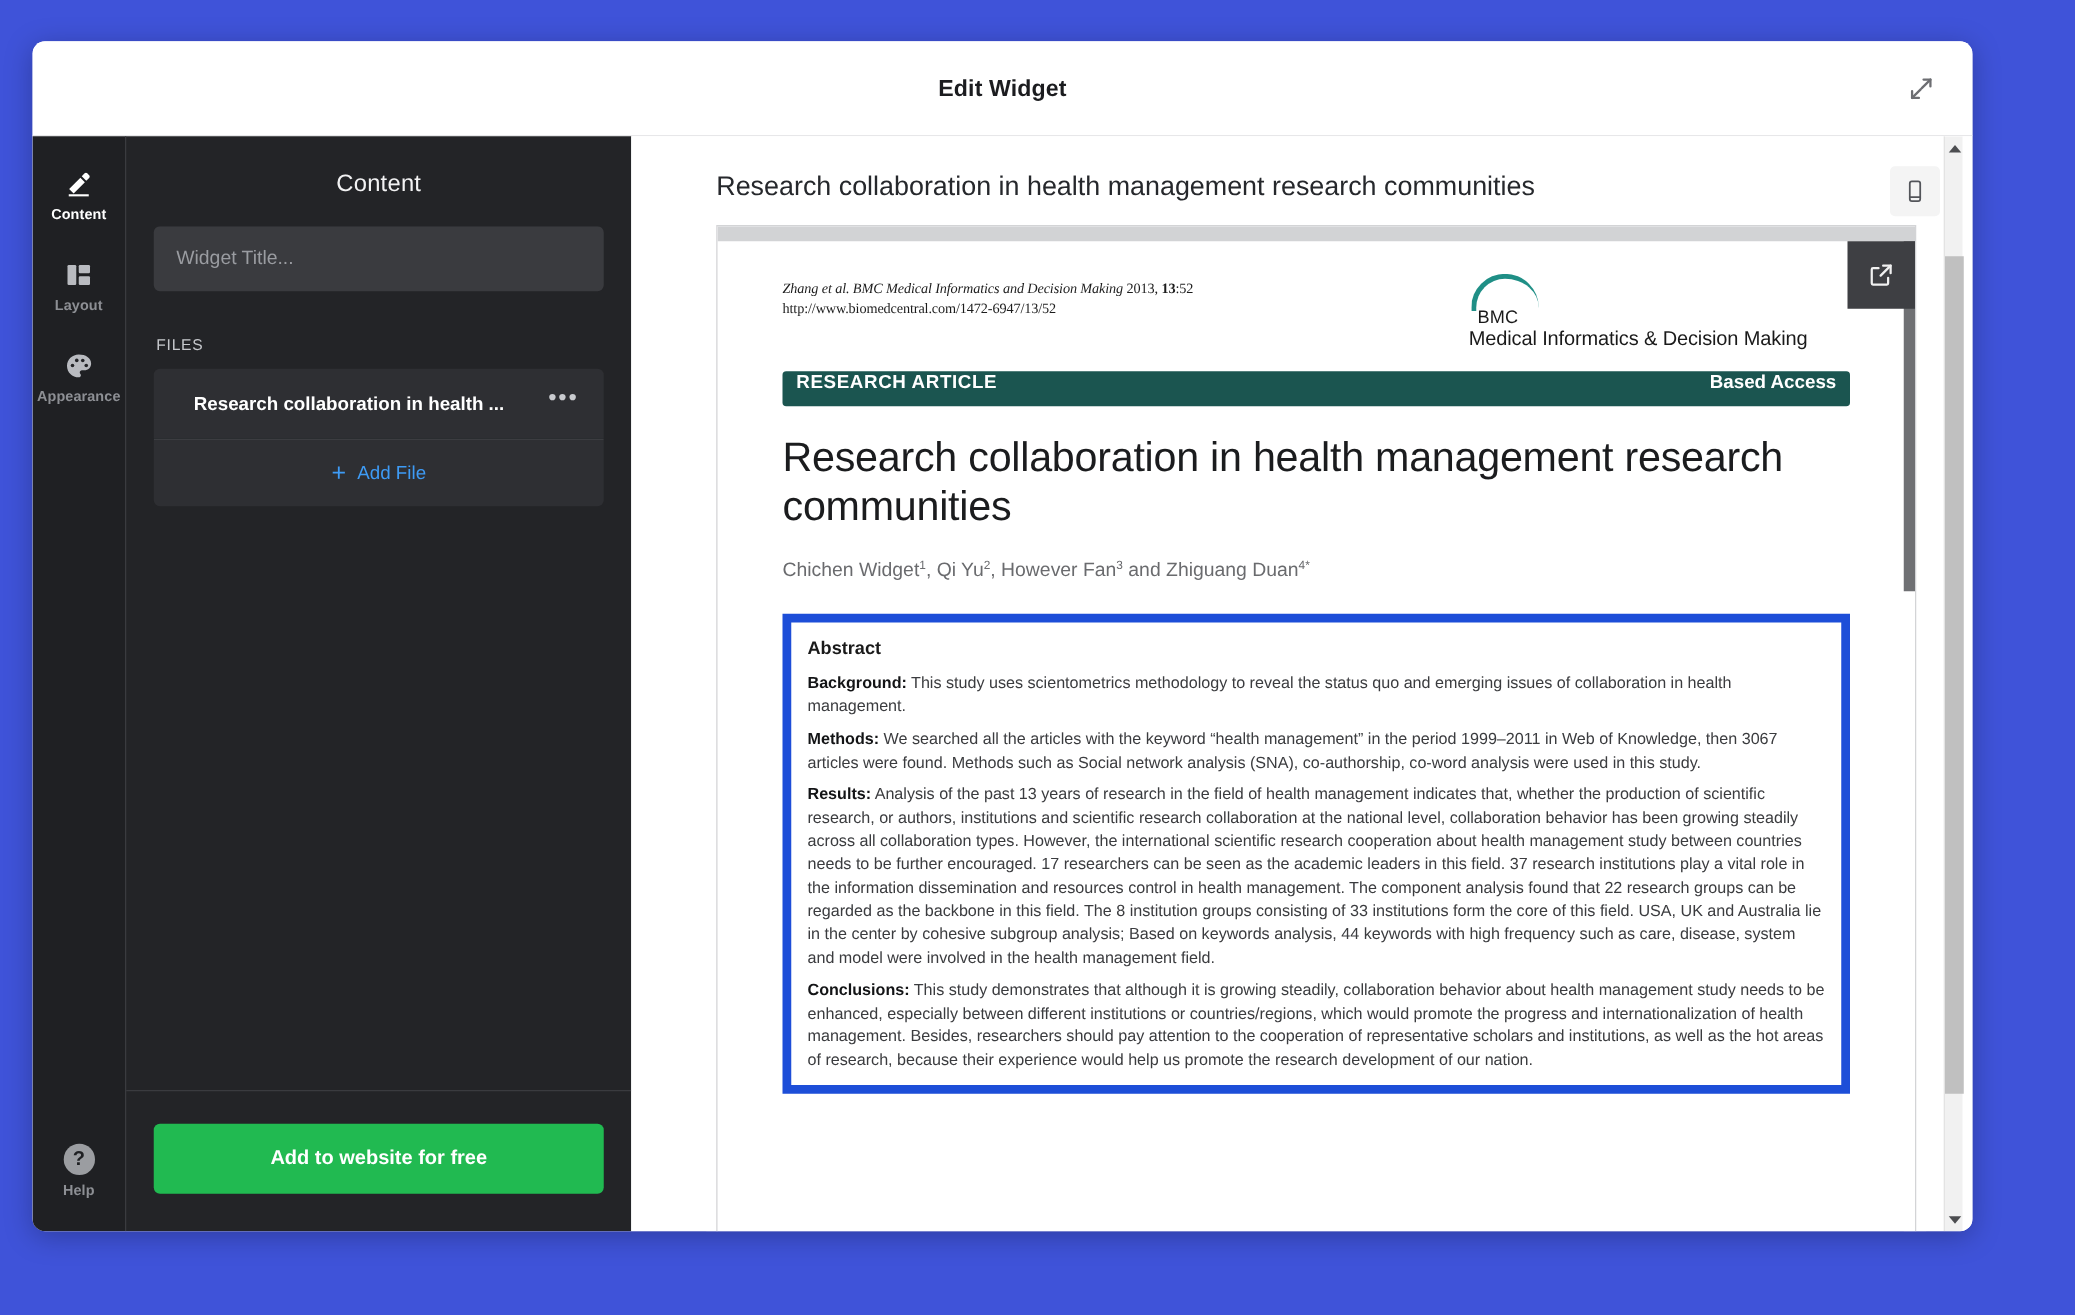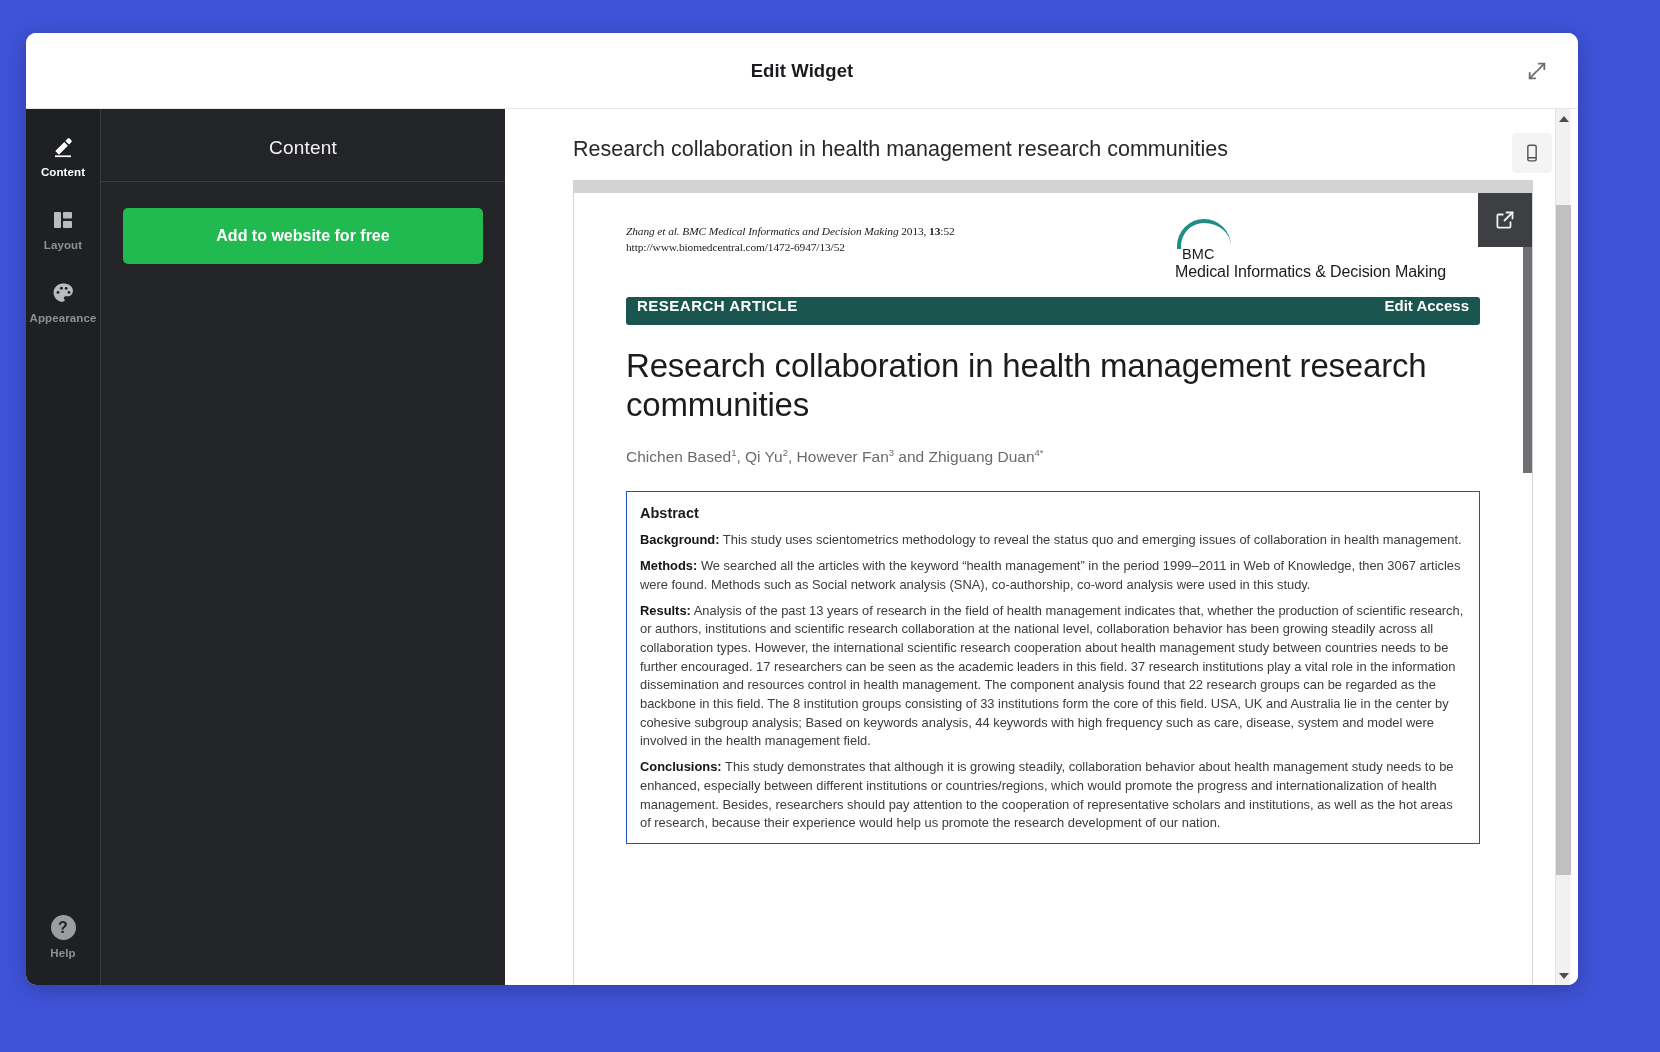--- a/index.html
+++ b/index.html
@@ -300,21 +300,21 @@
   }
   .doc-authors {
     font-size: 15.5px;
     color: #6a6b6e;
     margin-top: 22px;
   }
   .doc-authors sup { font-size: 9.5px; }
 
   .abs-box {
     margin-top: 25px;
-    border: 1px solid #1d4ed8;
+    border: 7px solid #1d4ed8;
     padding: 13px 13px 10px;
   }
   .abs-h { font-size: 14.5px; font-weight: bold; color: #1a1a1a; margin-bottom: 10px; }
   .abs-p {
     font-size: 12.9px;
     color: #3b3c3f;
     line-height: 1.45;
     margin-bottom: 7px;
     text-align: left;
   }
@@ -415,20 +415,35 @@
 
       <div class="rail-help">
         <span class="help-circle">?</span>
         <span class="rail-label">Help</span>
       </div>
     </div>
 
     <div class="panel">
       <div class="panel-head">Content</div>
 
+      <div class="panel-scroll">
+        <input class="title-input" type="text" placeholder="Widget Title..." style="">
+
+        <div class="files-label">FILES</div>
+
+        <div class="file-card">
+          <span class="file-name">Research collaboration in health ...</span>
+          <span class="file-more">•••</span>
+        </div>
+
+        <div class="add-file">
+          <span class="add-plus">+</span>
+          <span>Add File</span>
+        </div>
+      </div>
 
       <div class="panel-foot">
         <button class="cta">Add to website for free</button>
       </div>
     </div>
 
     <div class="preview">
       <div class="preview-title">Research collaboration in health management research communities</div>
 
       <div class="preview-canvas">
@@ -453,27 +468,27 @@
           </div>
 
           <div class="bmc-logo">
             <div class="bmc-arc"></div>
             <div class="bmc-name">BMC</div>
             <div class="bmc-sub">Medical Informatics &amp; Decision Making</div>
           </div>
 
           <div class="ra-bar">
             <span>RESEARCH ARTICLE</span>
-            <span class="oa">Edit Access</span>
+            <span class="oa">Based Access</span>
           </div>
 
           <h1 class="doc-title">Research collaboration in health management research communities</h1>
 
           <div class="doc-authors">
-            <span>Chichen Based</span><sup>1</sup><span>, Qi Yu</span><sup>2</sup><span>, However Fan</span><sup>3</sup><span> and Zhiguang Duan</span><sup>4*</sup>
+            <span>Chichen Widget</span><sup>1</sup><span>, Qi Yu</span><sup>2</sup><span>, However Fan</span><sup>3</sup><span> and Zhiguang Duan</span><sup>4*</sup>
           </div>
 
           <div class="abs-box">
             <div class="abs-h">Abstract</div>
             <p class="abs-p">
               <b>Background:</b><span> This study uses scientometrics methodology to reveal the status quo and emerging issues of collaboration in health management.</span>
             </p>
             <p class="abs-p">
               <b>Methods:</b><span> We searched all the articles with the keyword “health management” in the period 1999–2011 in Web of Knowledge, then 3067 articles were found. Methods such as Social network analysis (SNA), co-authorship, co-word analysis were used in this study.</span>
             </p>

